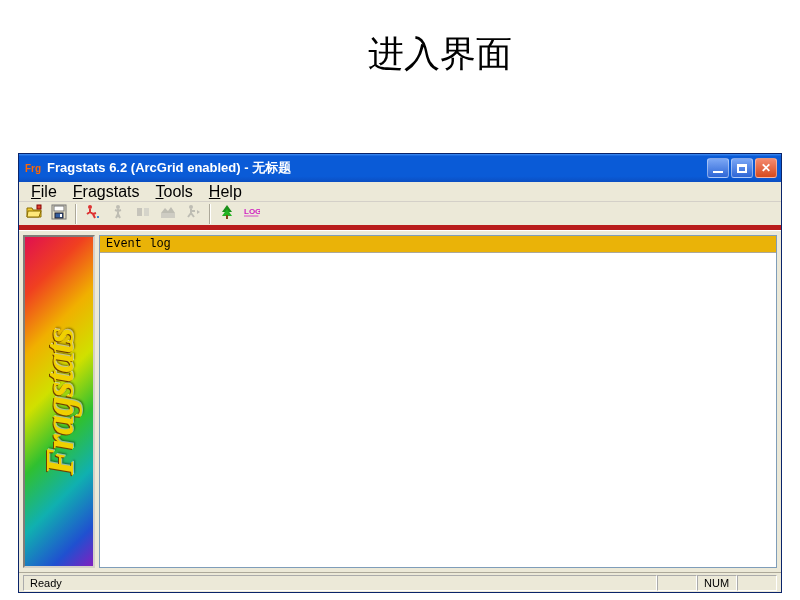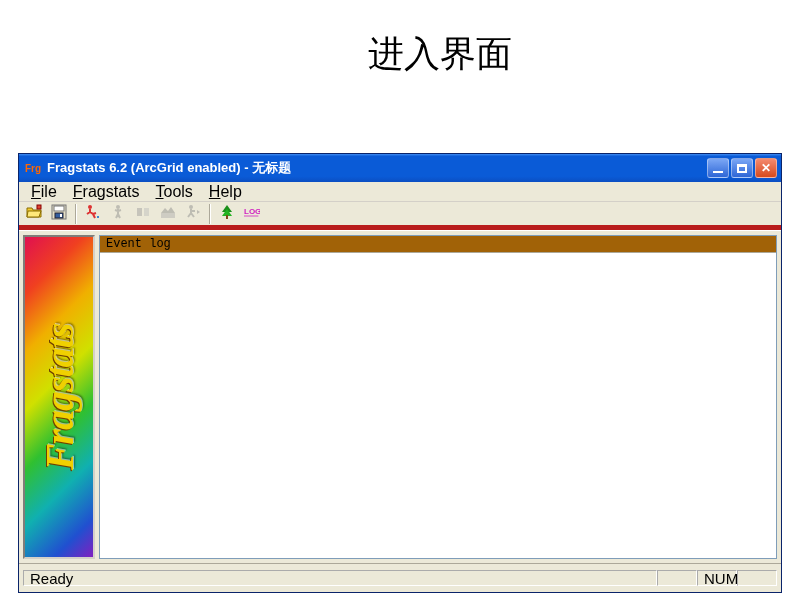--- a/index.html
+++ b/index.html
@@ -147,38 +147,38 @@
   }
   .main-panel {
     flex: 1;
     display: flex;
     flex-direction: column;
     background: #fff;
     border: 1px solid #7f9db9;
     min-height: 0;
   }
   .panel-header {
-    background: #a16207;
+    background: #eab308;
     border-bottom: 1px solid #aca899;
     padding: 1px 6px;
     font-family: "Courier New", Tahoma, monospace;
     font-size: 12px;
   }
   .panel-body {
     flex: 1;
     background: #fff;
   }
   .statusbar {
-    height: 29px;
+    height: 20px;
     background: #ece9d8;
     border-top: 1px solid #aca899;
     display: flex;
     align-items: center;
     font-family: Tahoma, sans-serif;
-    font-size: 15px;
+    font-size: 11px;
     padding: 0 4px;
   }
   .status-cell {
     border: 1px inset #fff;
     padding: 1px 6px;
     height: 16px;
     display: flex;
     align-items: center;
   }
   .status-main { flex: 1; border: 1px inset #fff; padding: 1px 6px; height: 16px; display: flex; align-items: center; }

